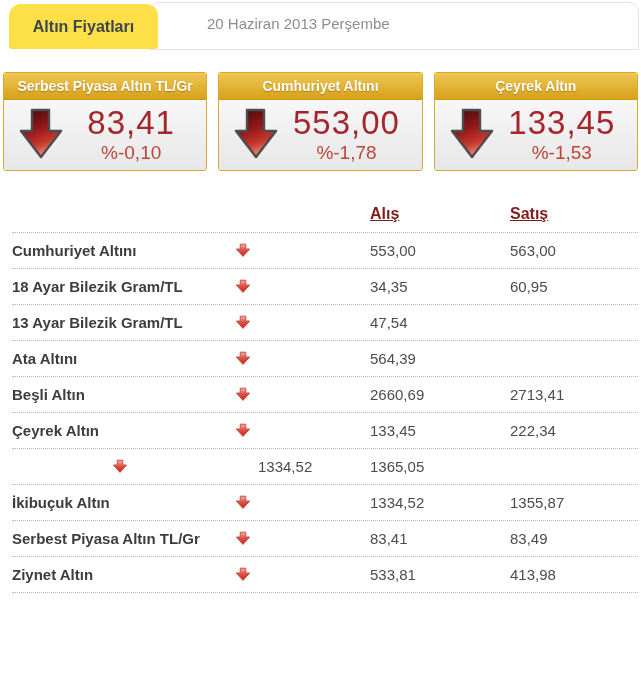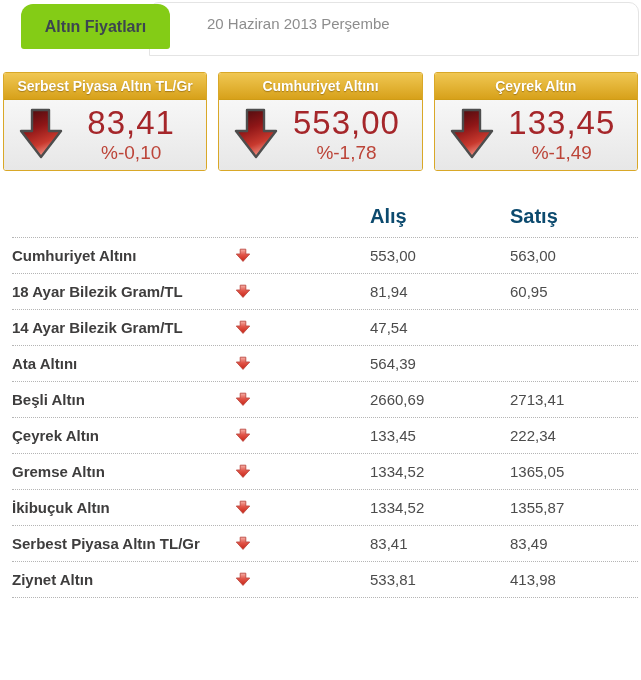--- a/index.html
+++ b/index.html
@@ -6,31 +6,31 @@
   html,body { background:#fff; }
   body {
     width: 641px; height: 680px; overflow: hidden;
     font-family: "Liberation Sans", sans-serif;
     position: relative;
   }
 
   
   .header { position: relative; height: 48px; }
   .date-panel {
-    position: absolute; left: 149px; top: 2px; right: 2px; height: 54px;
+    position: absolute; left: 149px; top: 2px; right: 2px; height: 48px;
     background: #fff; border: 1px solid #e4e4e4;
     border-radius: 10px 10px 0 0;
   }
   .date-text {
     line-height: 42px; padding-left: 57px;
     font-size: 15px; color: #8d8d8d;
   }
   .tab {
-    position: absolute; left: 21px; top: 4px; width: 149px; height: 45px;
-    background: #84cc16; border-radius: 12px 12px 3px 3px;
+    position: absolute; left: 9px; top: 4px; width: 149px; height: 45px;
+    background: #fde047; border-radius: 12px 12px 3px 3px;
     display: flex; align-items: center; justify-content: center; z-index: 2;
     cursor: pointer;
   }
   .tab-label { font-weight: bold; font-size: 16px; color: #3c4550; }
 
   
   .cards { display: flex; gap: 11px; padding: 0 3px; margin-top: 24px; }
   .card {
     flex: 1; border: 1px solid #d9a828; border-radius: 3px; overflow: hidden;
     background: #fff;
@@ -53,21 +53,21 @@
   .card-change { font-size: 19px; color: #bc4438; margin-top: 3px; }
 
   
   .table { margin: 26px 3px 0 12px; }
   .thead, .trow {
     display: grid;
     grid-template-columns: 216px 30px 112px 140px 1fr;
     align-items: center;
   }
   .thead { padding: 8px 0 9px 0; border-bottom: 1px dotted #b5b5b5; }
-  .th { font-weight: bold; font-size: 20px; color: #0c4a6e; }
+  .th { font-weight: bold; font-size: 16px; color: #7f1d1d; text-decoration: underline; }
   .trow { height: 36px; border-bottom: 1px dotted #b5b5b5; }
   .cell.name { font-weight: bold; font-size: 15px; color: #3e3d3d; white-space: nowrap; }
   .cell.arrow { display: flex; justify-content: center; align-items: center; }
   .cell.buy, .cell.sell { font-size: 15px; color: #4c4c4c; }
   .defs-svg { position: absolute; width: 0; height: 0; }
 </style>
 </head>
 <body>
 
 <svg class="defs-svg" aria-hidden="true">
@@ -130,21 +130,21 @@
   <div class="card">
     <div class="card-header">Çeyrek Altın</div>
     <div class="card-body">
       <span class="card-arrow">
         <svg width="46" height="54" viewBox="0 0 46 54">
           <path d="M14 3 h17 v21 h12 L23 50 L3 24 h11 Z" fill="url(#bigArrowGrad)" stroke="#4d4d4d" stroke-width="2.4" stroke-linejoin="round"></path>
         </svg>
       </span>
       <span class="card-values">
         <div class="card-value">133,45</div>
-        <div class="card-change">%-1,49</div>
+        <div class="card-change">%-1,53</div>
       </span>
     </div>
   </div>
 
 </div>
 
 <div class="table">
   <div class="thead">
     <div></div>
       <div></div>
@@ -166,27 +166,27 @@
   </div>
 
   <div class="trow">
     <div class="cell name">18 Ayar Bilezik Gram/TL</div>
     <div class="cell arrow">
       <svg width="16" height="15" viewBox="0 0 16 15">
         <path d="M5.2 1.2 h5.6 v4.8 h3.9 L8 13.4 L1.3 6 h3.9 Z" fill="url(#smallArrowGrad)" stroke="#bd4a41" stroke-width="0.9" stroke-linejoin="round"></path>
       </svg>
     </div>
     <div class="cell spacer"></div>
-    <div class="cell buy">81,94</div>
+    <div class="cell buy">34,35</div>
     <div class="cell sell">60,95</div>
   </div>
 
 
   <div class="trow">
-    <div class="cell name">14 Ayar Bilezik Gram/TL</div>
+    <div class="cell name">13 Ayar Bilezik Gram/TL</div>
     <div class="cell arrow">
       <svg width="16" height="15" viewBox="0 0 16 15">
         <path d="M5.2 1.2 h5.6 v4.8 h3.9 L8 13.4 L1.3 6 h3.9 Z" fill="url(#smallArrowGrad)" stroke="#bd4a41" stroke-width="0.9" stroke-linejoin="round"></path>
       </svg>
     </div>
     <div class="cell spacer"></div>
     <div class="cell buy">47,54</div>
   </div>
 
   <div class="trow">
@@ -218,21 +218,20 @@
       <svg width="16" height="15" viewBox="0 0 16 15">
         <path d="M5.2 1.2 h5.6 v4.8 h3.9 L8 13.4 L1.3 6 h3.9 Z" fill="url(#smallArrowGrad)" stroke="#bd4a41" stroke-width="0.9" stroke-linejoin="round"></path>
       </svg>
     </div>
     <div class="cell spacer"></div>
     <div class="cell buy">133,45</div>
     <div class="cell sell">222,34</div>
   </div>
 
   <div class="trow">
-    <div class="cell name">Gremse Altın</div>
     <div class="cell arrow">
       <svg width="16" height="15" viewBox="0 0 16 15">
         <path d="M5.2 1.2 h5.6 v4.8 h3.9 L8 13.4 L1.3 6 h3.9 Z" fill="url(#smallArrowGrad)" stroke="#bd4a41" stroke-width="0.9" stroke-linejoin="round"></path>
       </svg>
     </div>
     <div class="cell spacer"></div>
     <div class="cell buy">1334,52</div>
     <div class="cell sell">1365,05</div>
   </div>
 

